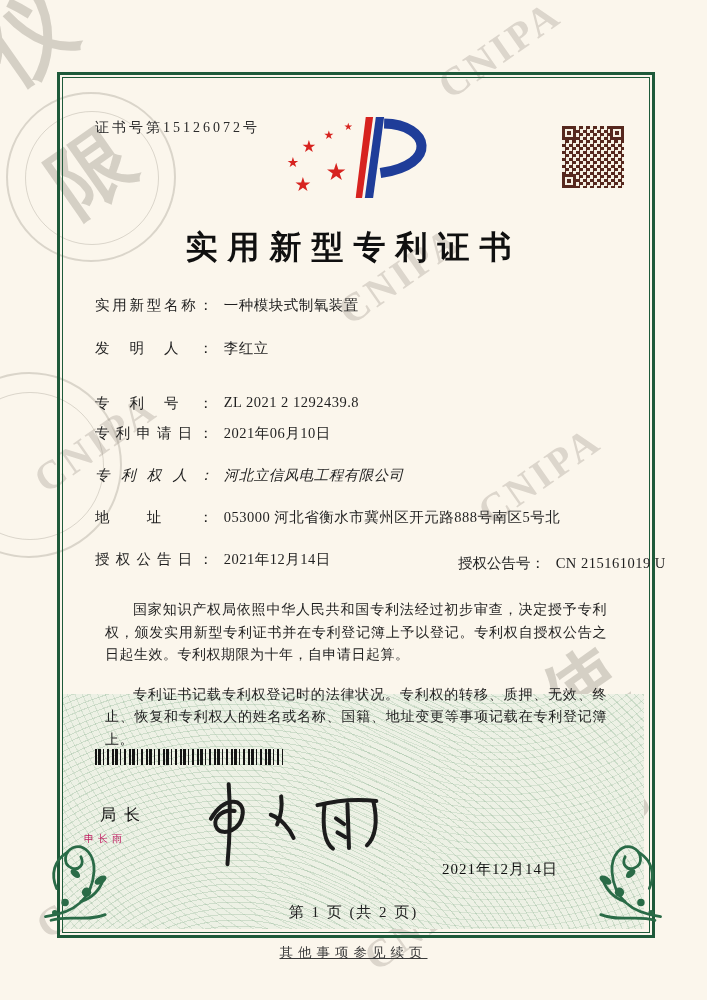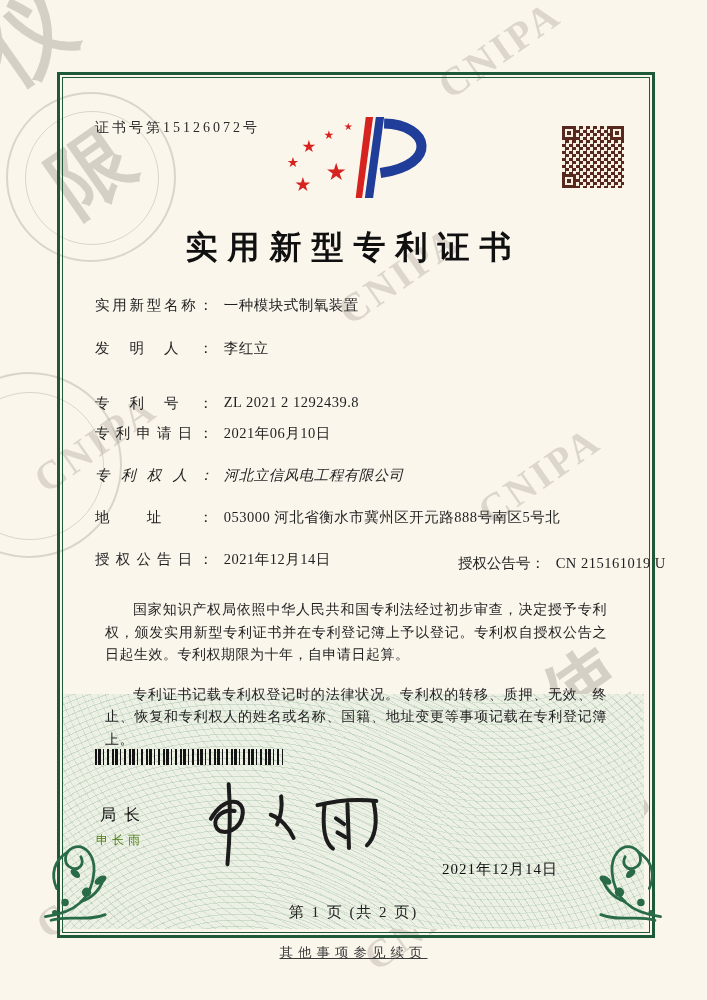--- a/index.html
+++ b/index.html
@@ -71,21 +71,21 @@
   .paras p{margin:17px;text-indent:2em;letter-spacing:.5px;}
   
   .barcode{position:absolute;left:95px;top:749px;width:188px;height:16px;
       background:repeating-linear-gradient(90deg,
         #141414 0 2px,transparent 2px 3px,
         #141414 3px 6px,transparent 6px 8px,
         #141414 8px 9px,transparent 9px 12px,
         #141414 12px 14px,transparent 14px 17px);}
   
   .sig-role{position:absolute;left:100px;top:797px;font-size:16px;letter-spacing:8px;color:#111;margin-top:8px;}
-  .sig-name{position:absolute;left:96px;top:832px;font-size:12px;letter-spacing:4px;color:#4d7c0f;}
+  .sig-name{position:absolute;left:84px;top:832px;font-size:10px;letter-spacing:4px;color:#be185d;}
   .sig-script{position:absolute;left:185px;top:776px;width:215px;height:90px;transform:rotate(-2deg);}
   .sig-date{position:absolute;left:442px;top:860px;font-size:15px;letter-spacing:1px;color:#111;}
   
   .page-info{position:absolute;left:0;top:903px;width:707px;text-align:center;
       font-size:15px;letter-spacing:2px;color:#222;}
   .note{position:absolute;left:0;top:944px;width:707px;text-align:center;
       font-size:13.5px;letter-spacing:5px;color:#3a3a3a;text-decoration:underline;}
 </style>
 </head>
 <body>

